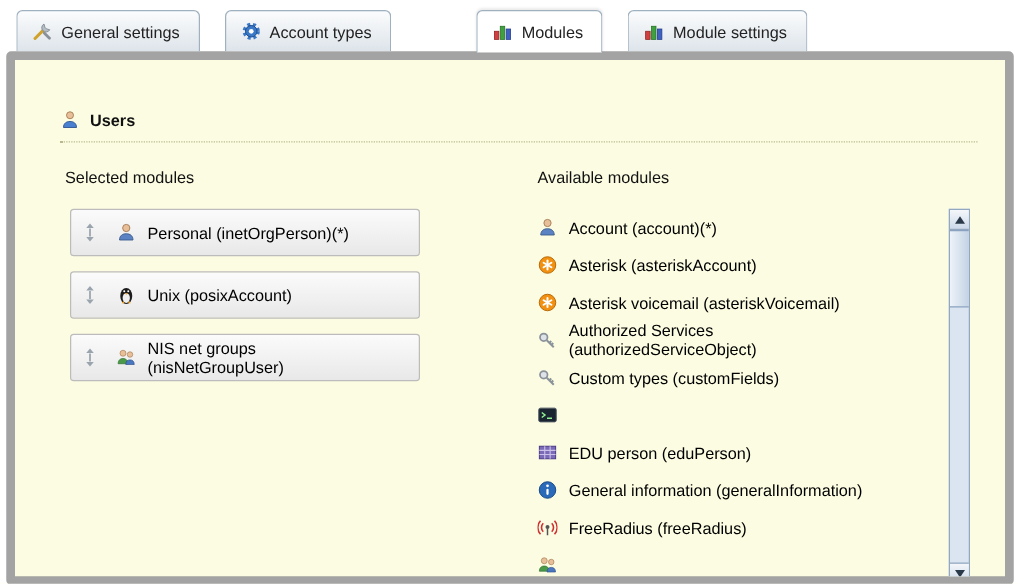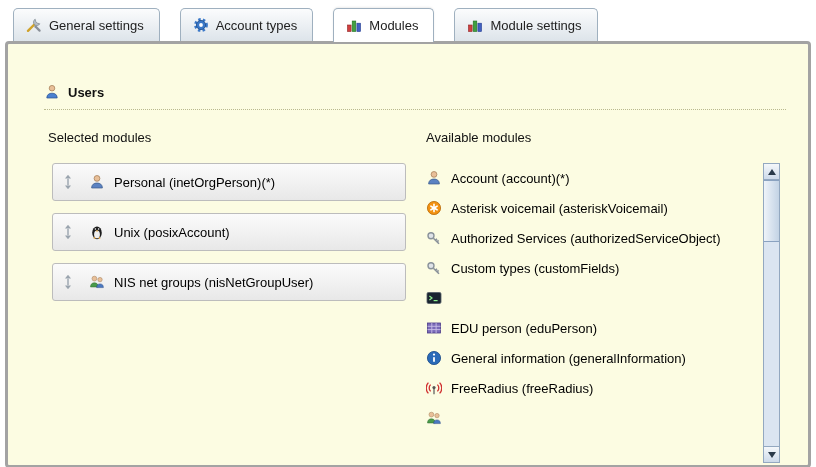--- a/index.html
+++ b/index.html
@@ -20,28 +20,29 @@
     border: 1px solid #9fb0bf; border-bottom: none;
     border-radius: 5px 5px 0 0;
     background: linear-gradient(#fbfcfd, #dde4ea);
     color: #222; cursor: pointer; white-space: nowrap;
   }
   .tab.active {
     background: #ffffff;
     margin-bottom: -1px;
     padding-bottom: 9px;
     box-shadow: 0 -1px 2px rgba(0,0,0,0.08);
+    margin-left: 48px;
   }
   .ticon { display: inline-flex; width: 16px; height: 16px; }
   .ticon svg { width: 16px; height: 16px; }
 
   
   .panel {
     position: relative; z-index: 1;
-    border: 3px solid #a3a3a3;
+    border: 7px solid #a3a3a3;
     border-radius: 4px;
     background: #fcfce2;
     height: 427px;
     padding: 40px 22px 0 30px;
     overflow: hidden;
   }
   .users-header {
     display: flex; align-items: center; gap: 8px;
     font-weight: bold;
     padding-bottom: 9px;
@@ -51,21 +52,21 @@
   }
 
   .columns { display: flex; }
   .col-left { width: 378px; margin-left: 10px; }
   .col-right { flex: 1; }
   .col-heading { margin-bottom: 18px; color: #111; }
 
   
   .sel-row {
     display: flex; align-items: center;
-    width: 354px; height: 38px;
+    width: 280px; height: 38px;
     margin: 0 0 12px 4px;
     border: 1px solid #bcbcbc; border-radius: 3px;
     background: linear-gradient(#fbfbfb, #e8e8e8);
     padding: 0 10px;
     cursor: move;
   }
   .drag { display: inline-flex; width: 10px; height: 16px; margin-right: 16px; cursor: ns-resize; }
   .mod-icon { display: inline-flex; width: 16px; height: 16px; margin-right: 9px; }
   .mod-icon svg { width: 16px; height: 16px; }
   .mod-label { flex: 1; color: #000; }
@@ -273,20 +274,39 @@
                 <span class="mod-icon">
                   <svg viewBox="0 0 16 16">
                     <circle cx="8" cy="8" r="6.6" fill="#f29111" stroke="#b86a08" stroke-width="0.8"></circle>
                     <g stroke="#fff" stroke-width="1.6" stroke-linecap="round">
                       <path d="M8 4.4v7.2"></path>
                       <path d="M4.9 6.2l6.2 3.6"></path>
                       <path d="M11.1 6.2l-6.2 3.6"></path>
                     </g>
                   </svg>
                 </span>
+                <span class="mod-label">Asterisk (asteriskAccount)</span>
+                <span class="add-btn">
+                  <span><svg viewBox="0 0 16 16">
+                      <path d="M6.1 1.4h3.8v4.7h4.7v3.8H9.9v4.7H6.1V9.9H1.4V6.1h4.7z" fill="#3fa03f" stroke="#1e701e" stroke-width="1"></path>
+                      <path d="M6.9 2.4h2.2v4.6h4.5" fill="none" stroke="#97d897" stroke-width="0.9"></path>
+                    </svg></span>
+                </span>
+              </div>
+              <div class="avail-row">
+                <span class="mod-icon">
+                  <svg viewBox="0 0 16 16">
+                    <circle cx="8" cy="8" r="6.6" fill="#f29111" stroke="#b86a08" stroke-width="0.8"></circle>
+                    <g stroke="#fff" stroke-width="1.6" stroke-linecap="round">
+                      <path d="M8 4.4v7.2"></path>
+                      <path d="M4.9 6.2l6.2 3.6"></path>
+                      <path d="M11.1 6.2l-6.2 3.6"></path>
+                    </g>
+                  </svg>
+                </span>
                 <span class="mod-label">Asterisk voicemail (asteriskVoicemail)</span>
                 <span class="add-btn">
                   <span><svg viewBox="0 0 16 16">
                       <path d="M6.1 1.4h3.8v4.7h4.7v3.8H9.9v4.7H6.1V9.9H1.4V6.1h4.7z" fill="#3fa03f" stroke="#1e701e" stroke-width="1"></path>
                       <path d="M6.9 2.4h2.2v4.6h4.5" fill="none" stroke="#97d897" stroke-width="0.9"></path>
                     </svg></span>
                 </span>
               </div>
               <div class="avail-row">
                 <span class="mod-icon">

